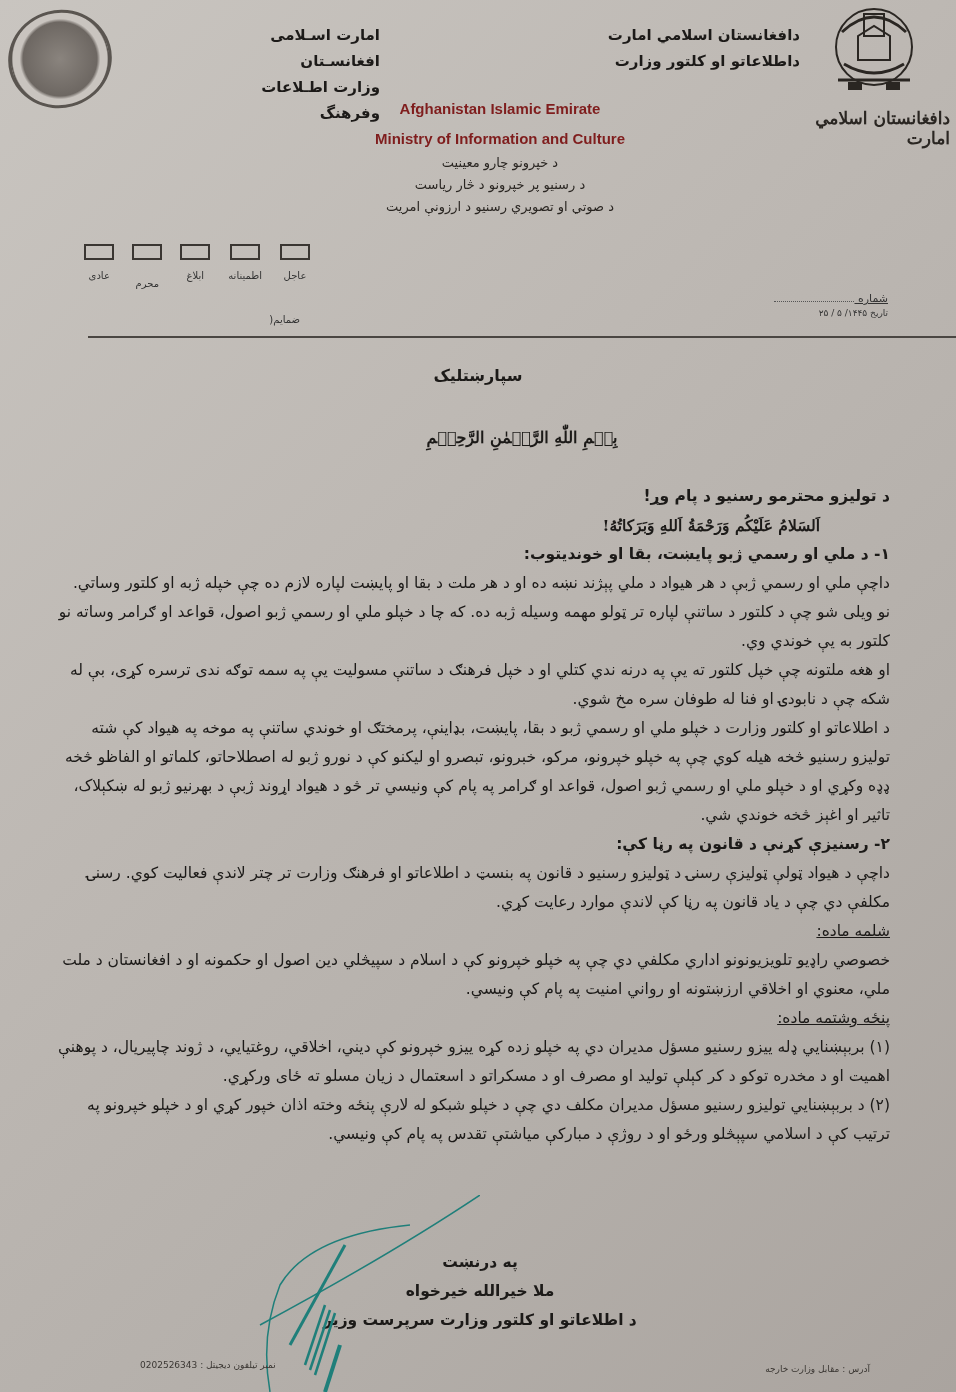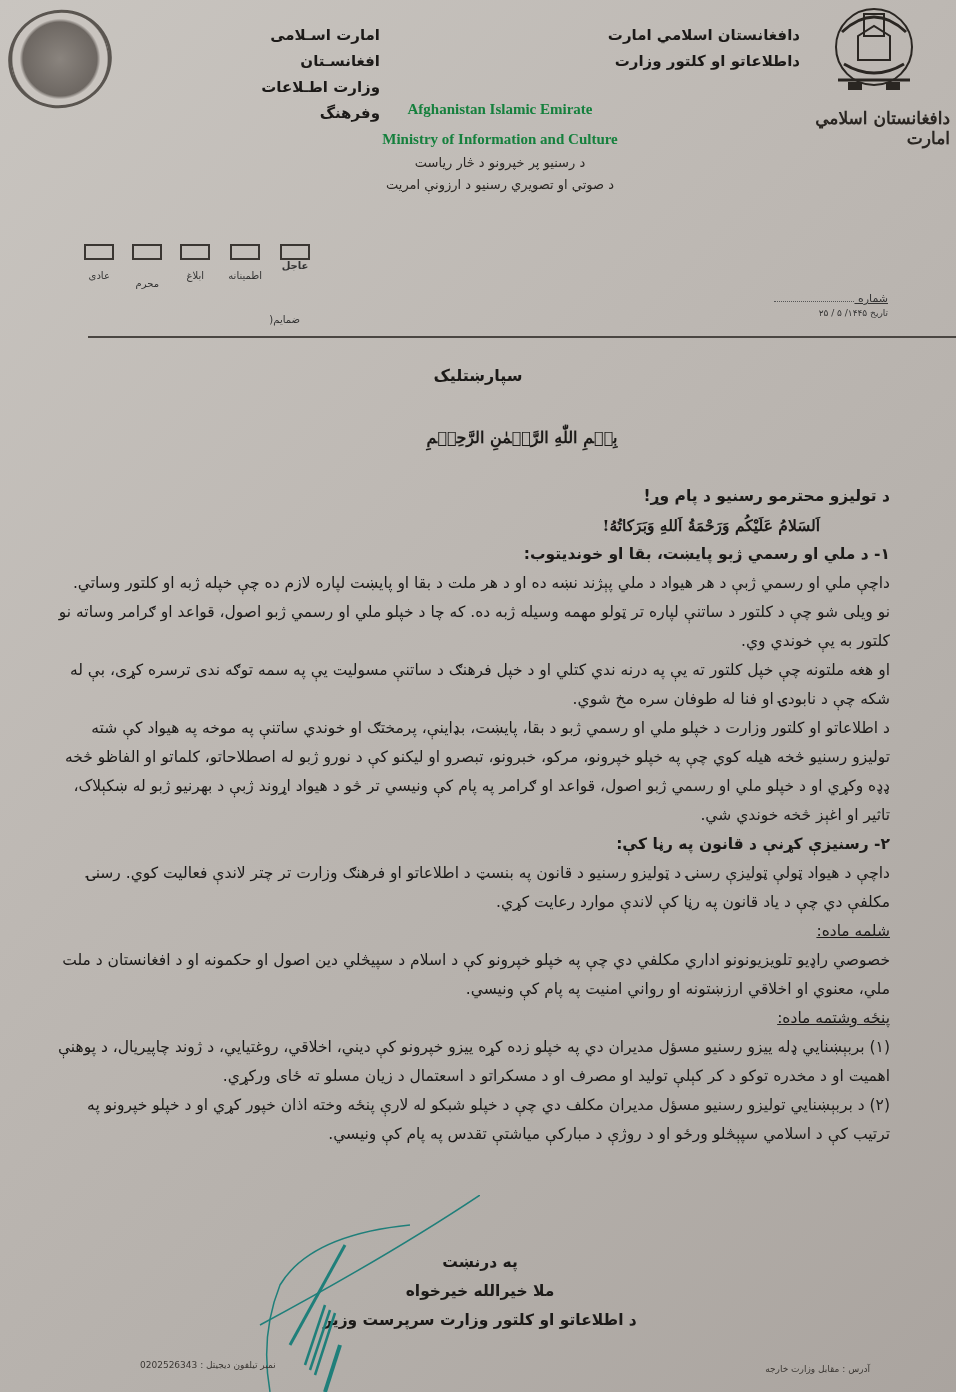--- a/index.html
+++ b/index.html
@@ -13,21 +13,21 @@
   .center { text-align:center; }
   .seal-left {
     left:8px; top:10px; width:98px; height:92px; border-radius:50%;
     border:3px solid #5a5550; background: radial-gradient(circle,#8a847e 0%,#6d6762 55%,#c9c4bf 60%,#c9c4bf 70%,#5a5550 72%);
     transform:rotate(-15deg);
   }
   .emblem {
     left:818px; top:2px; width:112px; height:100px;
   }
   .hdr-fa { font-weight:bold; font-size:15px; line-height:26px; }
-  .hdr-en { font-family:Liberation Serif, serif; font-weight:bold; font-size:15px; line-height:30px; color:#15803d; }
+  .hdr-en { font-family:Liberation Sans, sans-serif; font-weight:bold; font-size:15px; line-height:30px; color:#7f1d1d; }
   .sub-ps { font-size:13px; line-height:22px; color:#2a2622; }
   .box-row { display:flex; gap:16px; }
   .chk { width:26px; height:12px; border:2px solid #3a3632; }
   .chk-lbl { font-size:10px; color:#333; }
   .hr { height:2px; background:#4a4642; }
   .title { font-weight:bold; font-size:16px; }
   .bismillah { font-family:"DejaVu Serif", serif; font-weight:bold; font-size:16px;padding-left:44px; }
   .body-txt { font-size:15.5px; line-height:29px; }
   .bold { font-weight:bold; }
   .ul { text-decoration:underline; }
@@ -61,27 +61,28 @@
   <path d="M20 78 L92 78" stroke="#2a2622" stroke-width="3"></path>
 </svg>
 <div class="abs rtl" style="left:780px; top:108px; width:170px; font-size:17px; font-weight:bold; letter-spacing:-1px; color:#2a2622; font-family:'DejaVu Serif',serif;">دافغانستان اسلامي امارت</div>
 
 <div class="abs center hdr-en" style="left:300px; top:94px; width:400px;">
   <div>Afghanistan Islamic Emirate</div>
   <div>Ministry of Information and Culture</div>
 </div>
 
 <div class="abs center sub-ps" style="left:300px; top:152px; width:400px; direction:rtl;">
+  <div>د خپرونو چارو معینیت</div>
   <div>د رسنیو پر خپرونو د څار ریاست</div>
   <div>د صوتي او تصویري رسنیو د ارزونې امریت</div>
 </div>
 
 <div class="abs" style="left:100px; top:244px; width:210px;">
   <div class="box-row" style="flex-direction:row-reverse; gap:18px;">
-    <div style="display:flex; flex-direction:column; align-items:center; font-weight:bold;">
+    <div style="display:flex; flex-direction:column; align-items:center; gap:10px;">
       <div class="chk"></div>
       <span class="chk-lbl">عاجل</span>
     </div>
     <div style="display:flex; flex-direction:column; align-items:center; gap:10px;">
       <div class="chk"></div>
       <span class="chk-lbl">اطمینانه</span>
     </div>
     <div style="display:flex; flex-direction:column; align-items:center; gap:10px;">
       <div class="chk"></div>
       <span class="chk-lbl">ابلاغ</span>

